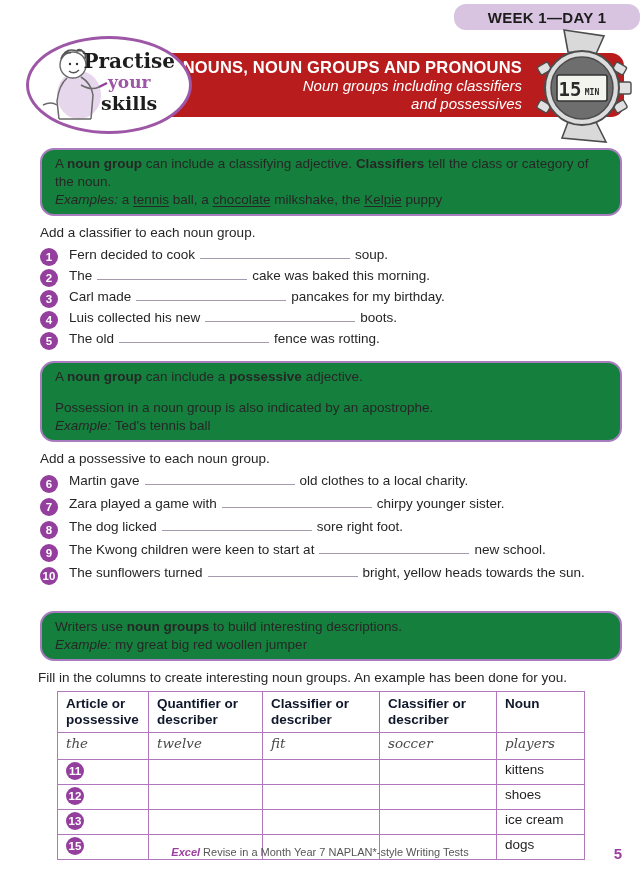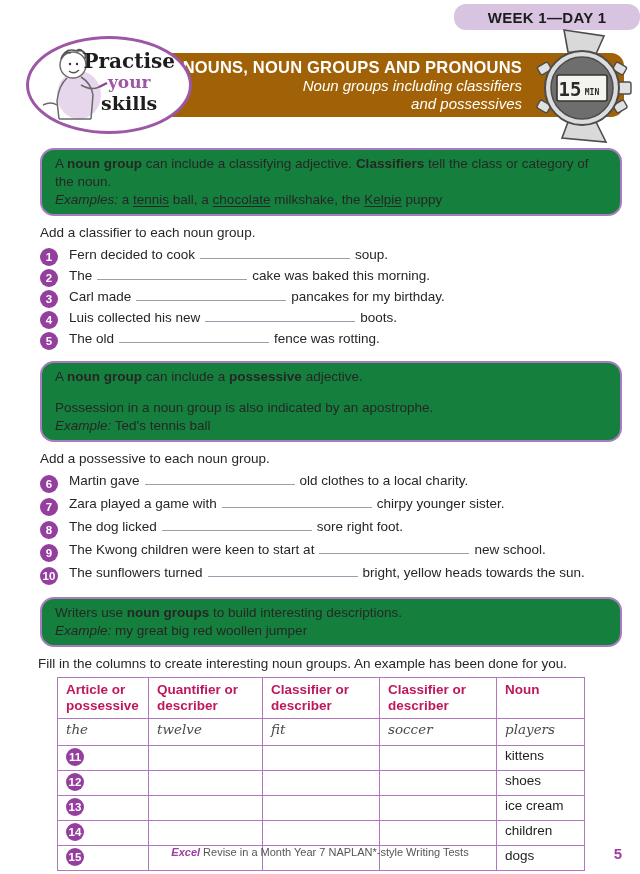--- a/index.html
+++ b/index.html
@@ -3,21 +3,21 @@
 <meta charset="utf-8">
 <style>
   html,body{margin:0;padding:0;background:#fff;}
   .page{position:relative;width:640px;height:874px;background:#ffffff;overflow:hidden;
         font-family:"Liberation Sans",sans-serif;color:#262626;}
 
   
   .week-badge{position:absolute;top:4px;right:0;width:186px;height:26px;background:#d8c4e0;
               display:flex;align-items:center;justify-content:center;
               font-weight:bold;font-size:15px;color:#1c1c1c;letter-spacing:.3px;border-radius:12px;}
-  .banner{position:absolute;left:108px;top:53px;right:16px;height:64px;background:#a16207;
+  .banner{position:absolute;left:108px;top:53px;right:16px;height:64px;background:#b91c1c;
           border-radius:13px;display:flex;flex-direction:column;justify-content:center;
           align-items:flex-end;padding-right:102px;box-sizing:border-box;}
   .banner .title{color:#fff;font-weight:bold;font-size:16.5px;line-height:20px;letter-spacing:.2px;}
   .banner .subtitle{color:#fff;font-style:italic;font-size:15px;line-height:18px;}
   .logo-oval{position:absolute;left:26px;top:36px;width:160px;height:92px;background:#fff;
              border:3px solid #9d57a6;border-radius:50%;z-index:3;display:flex;align-items:center;}
   .logo-text{position:absolute;right:14px;top:12px;text-align:center;line-height:1;}
   .logo-w1{font-family:"DejaVu Serif",serif;font-weight:bold;font-size:20px;color:#1d1d1d;}
   .logo-w2{font-family:"DejaVu Serif",serif;font-weight:bold;font-size:17px;color:#9d57a6;margin-top:3px;}
   .logo-w3{font-family:"DejaVu Serif",serif;font-weight:bold;font-size:19px;color:#1d1d1d;margin-top:3px;}
@@ -38,21 +38,21 @@
   .q-row{display:flex;align-items:baseline;height:21px;font-size:13.5px;}
   .q-rows-2 .q-row{height:23px;}
   .q-num{flex:0 0 auto;width:18px;height:18px;border-radius:50%;background:#943f9e;color:#fff;
          font-size:11.5px;font-weight:bold;display:inline-flex;align-items:center;justify-content:center;
          margin-right:11px;align-self:center;}
   .blank{display:inline-block;width:150px;border-bottom:1.4px solid #a59aab;margin:0 5px;height:12px;}
 
   
   table.ng{border-collapse:collapse;margin-left:17px;width:527px;table-layout:fixed;}
   table.ng td,table.ng th{border:1.5px solid #b077bd;padding:2px 8px;vertical-align:top;text-align:left;}
-  table.ng th{color:#be185d;font-size:13.5px;line-height:16px;font-weight:bold;padding-top:4px;padding-bottom:4px;}
+  table.ng th{color:#0f172a;font-size:13.5px;line-height:16px;font-weight:bold;padding-top:4px;padding-bottom:4px;}
   .ex-row td{font-family:"DejaVu Serif",serif;font-style:italic;font-size:13.5px;color:#4a4a4a;height:22px;vertical-align:middle;}
   .num-row td{height:20px;vertical-align:middle;font-size:13.5px;color:#1e1e1e;}
   .num-row .q-num{margin-right:0;}
   .footer-line{position:absolute;left:0;right:0;bottom:16px;text-align:center;font-size:11px;color:#555;}
   .brand{color:#9b3fa0;font-weight:bold;font-style:italic;}
   .page-num{position:absolute;right:18px;bottom:12px;color:#9b3fa0;font-size:15px;font-weight:bold;}
 </style>
 </head>
 <body>
 
@@ -179,21 +179,21 @@
           <span>new school.</span>
         </div>
       <div class="q-row">
           <span class="q-num">10</span>
           <span>The sunflowers turned</span>
           <span class="blank"></span>
           <span>bright, yellow heads towards the sun.</span>
         </div>
     </div>
 
-    <div class="infobox" style="margin-top:10px;">
+    <div class="infobox" style="margin-top:24px;">
       <div><span>Writers use </span><span class="b">noun groups</span><span> to build interesting descriptions.</span></div>
       <div><span class="i">Example:</span><span> my great big red woollen jumper</span></div>
     </div>
 
     <div class="instr" style="margin-left:-2px;">Fill in the columns to create interesting noun groups. An example has been done for you.</div>
 
     <table class="ng">
       <colgroup>
         <col style="width:91px">
           <col style="width:114px">
@@ -233,27 +233,20 @@
           <td>shoes</td>
         </tr>
         <tr class="num-row">
           <td><span class="q-num">13</span></td>
           <td></td>
           <td></td>
           <td></td>
           <td>ice cream</td>
         </tr>
         <tr class="num-row">
-          <td><span class="q-num">14</span></td>
-          <td></td>
-          <td></td>
-          <td></td>
-          <td>children</td>
-        </tr>
-        <tr class="num-row">
           <td><span class="q-num">15</span></td>
           <td></td>
           <td></td>
           <td></td>
           <td>dogs</td>
         </tr>
       </tbody>
     </table>
 
   </div>

